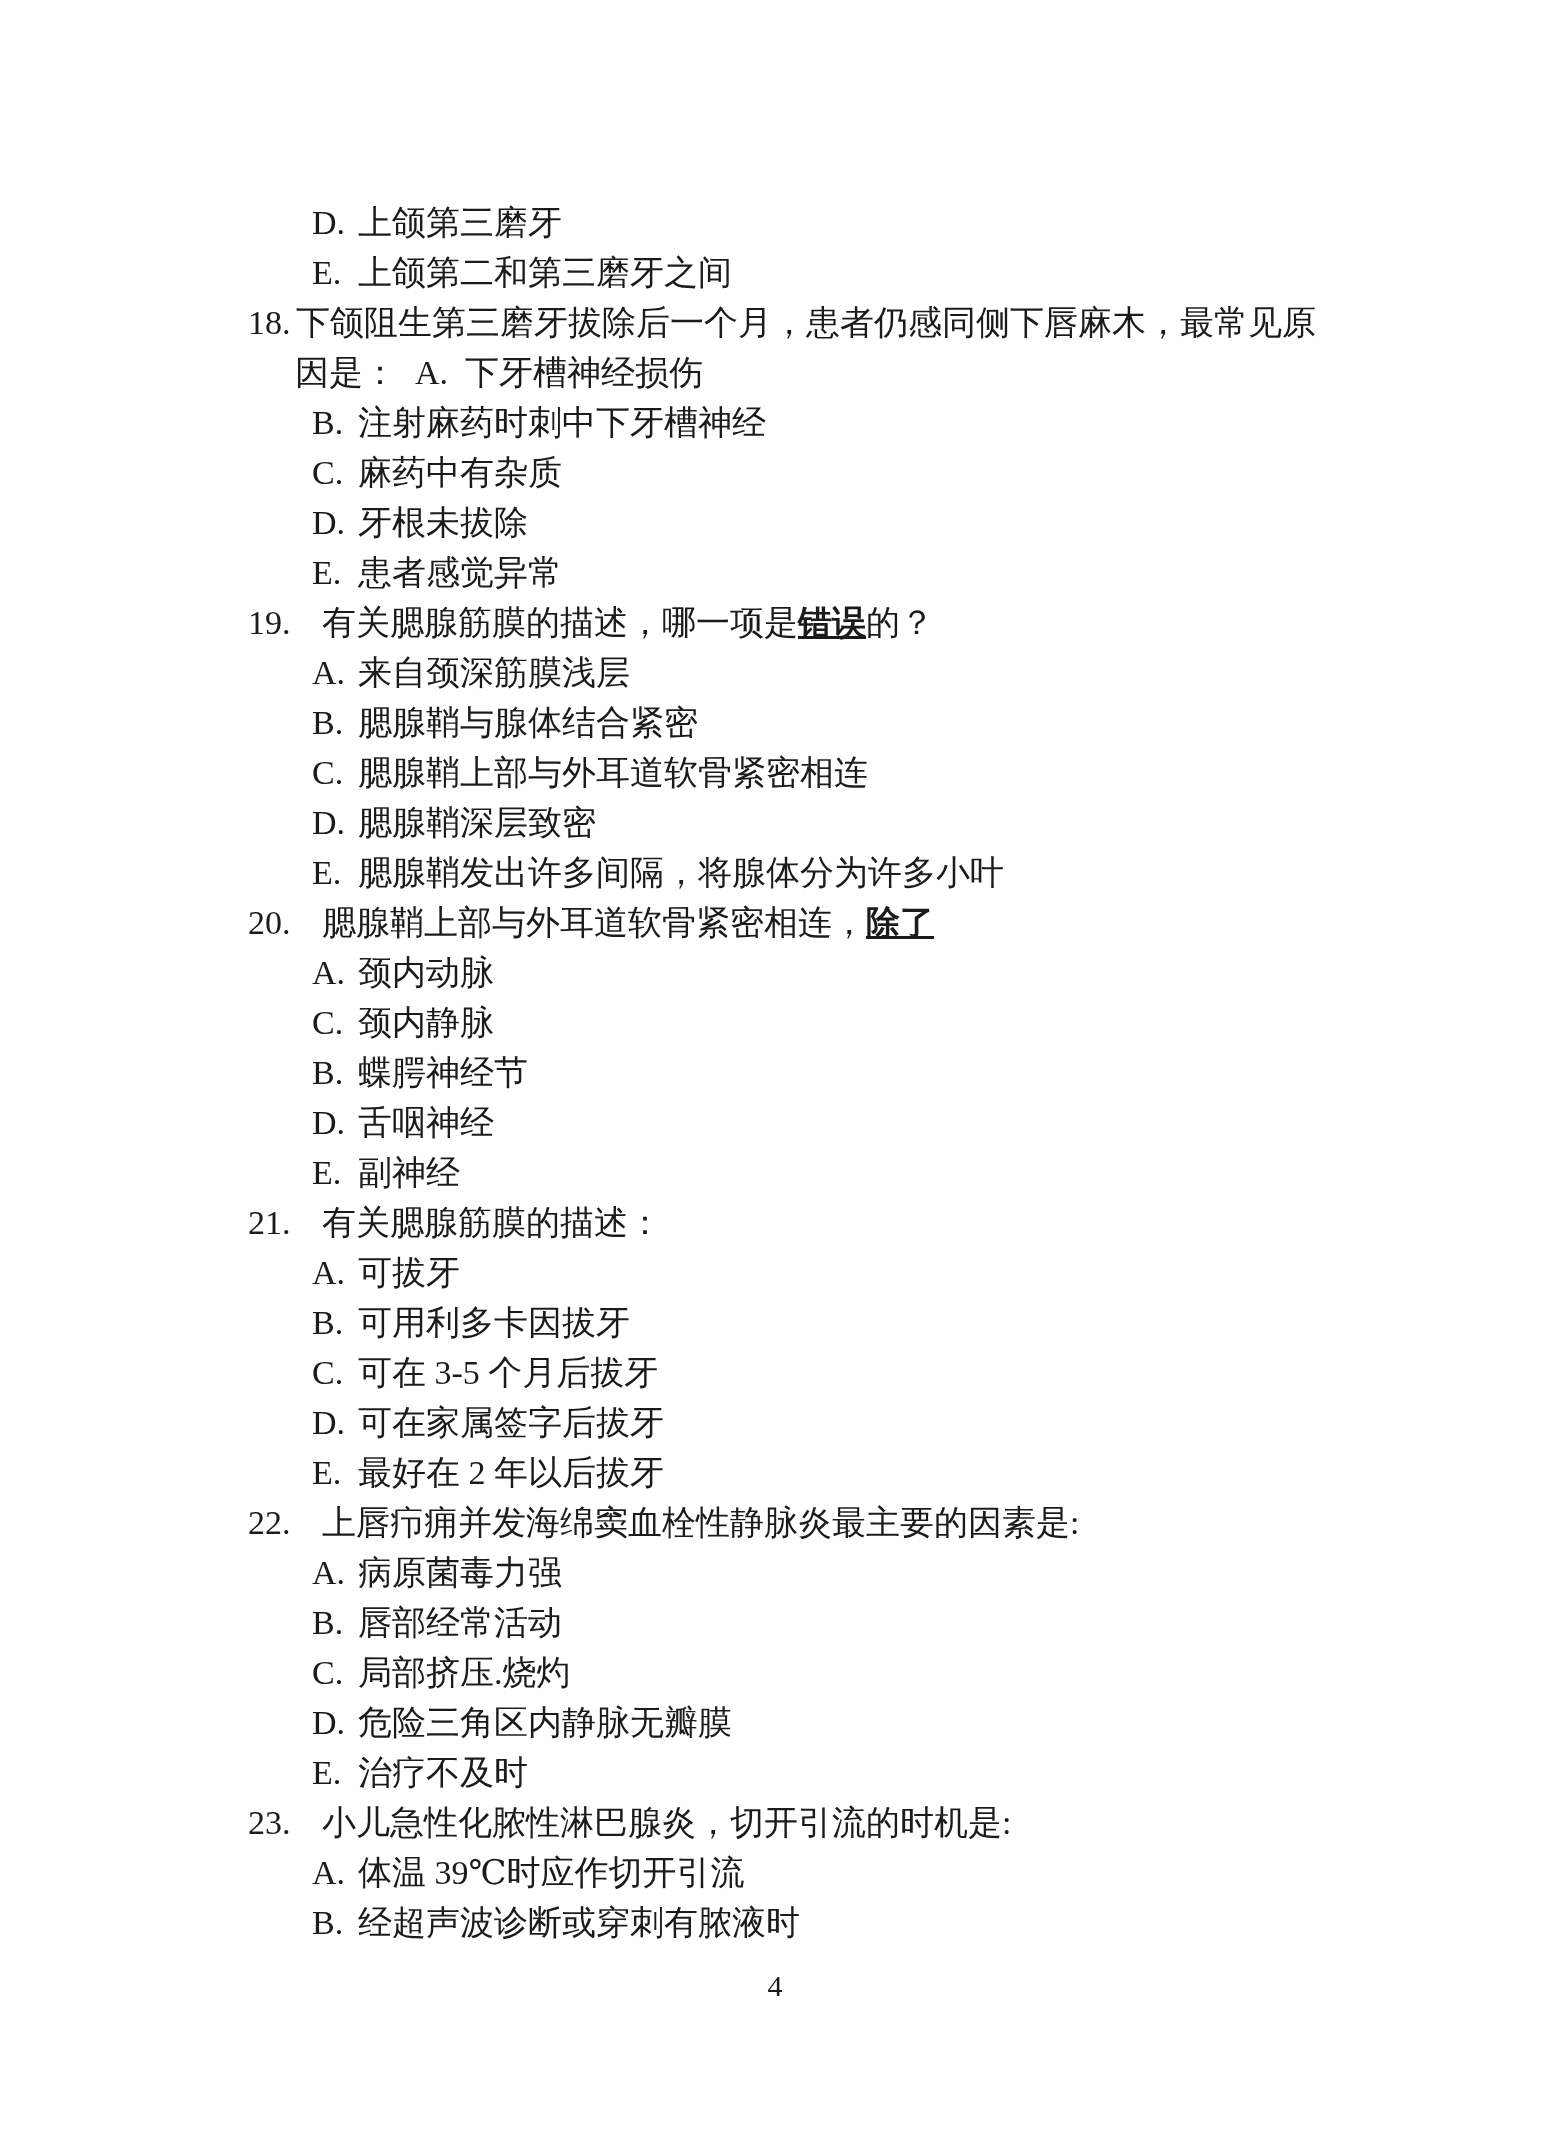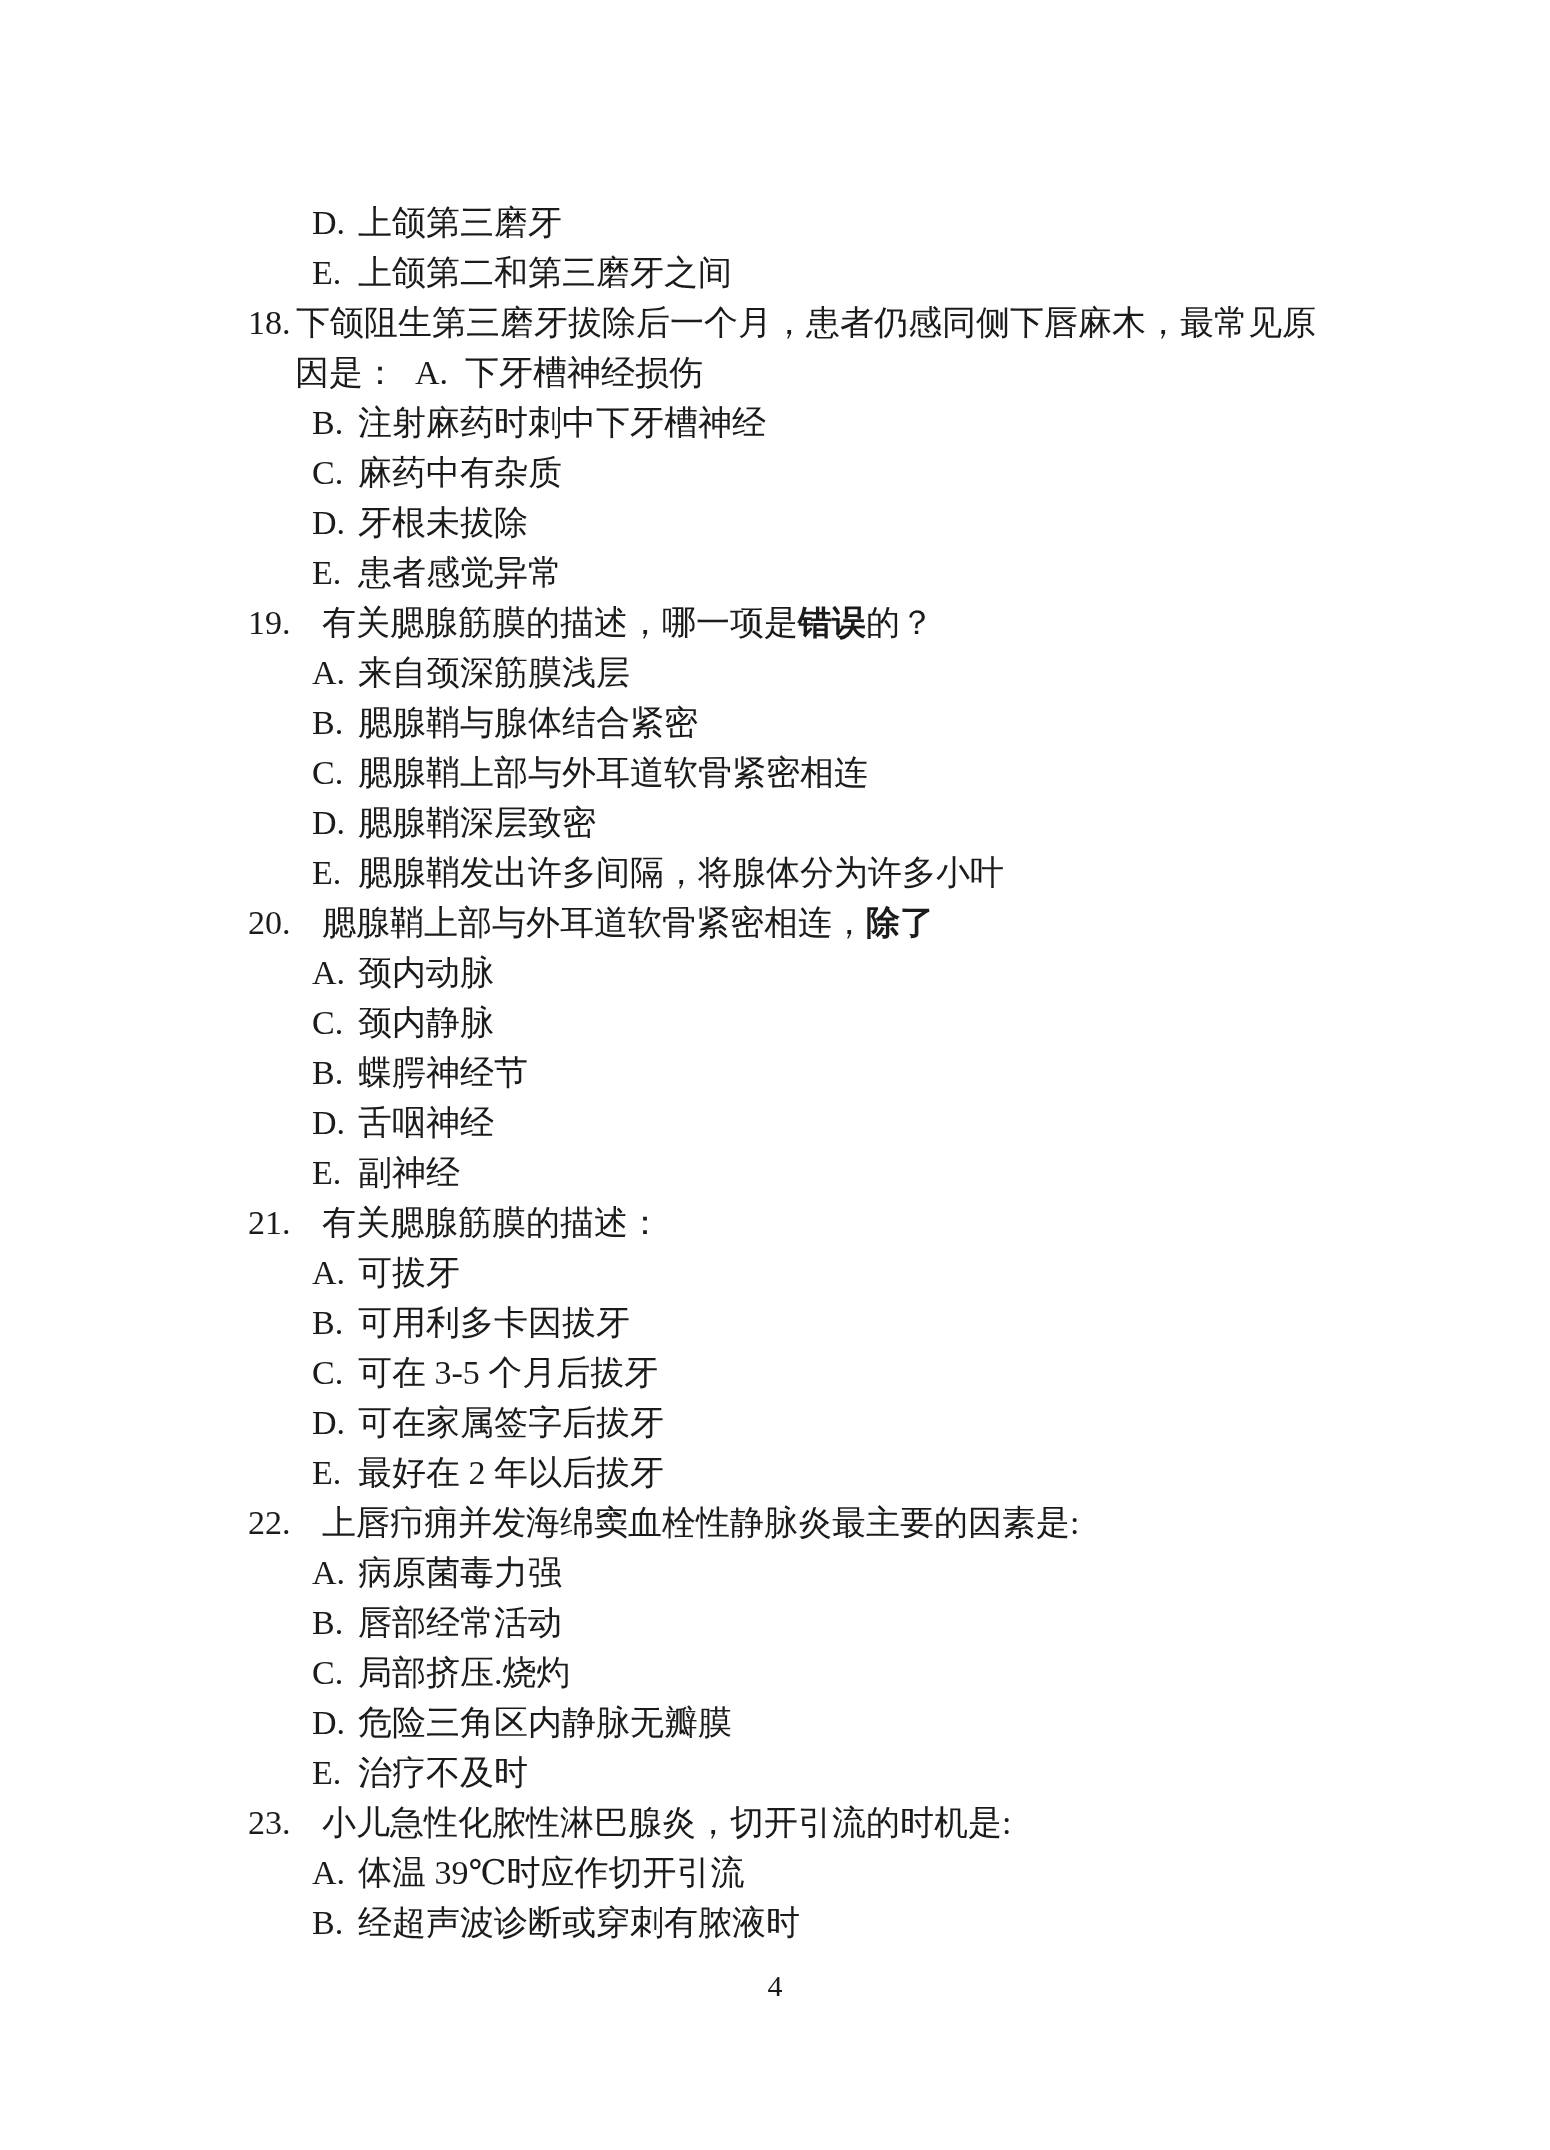--- a/index.html
+++ b/index.html
@@ -39,21 +39,21 @@
   .line.opt .letter {
     display: inline-block;
     width: 46px;
   }
   .line.cont { padding-left: 295px; }
   .line.cont .letter {
     display: inline-block;
     width: 50px;
     margin-left: 18px;
   }
-  .seg-bold { font-weight: bold; }
+  .seg-bold { font-weight: bold; text-decoration: underline; }
   .pagenum {
     position: absolute;
     top: 1968px;
     left: 0;
     width: 100%;
     text-align: center;
     font-size: 30px;
     line-height: 36px;
   }
 </style>

